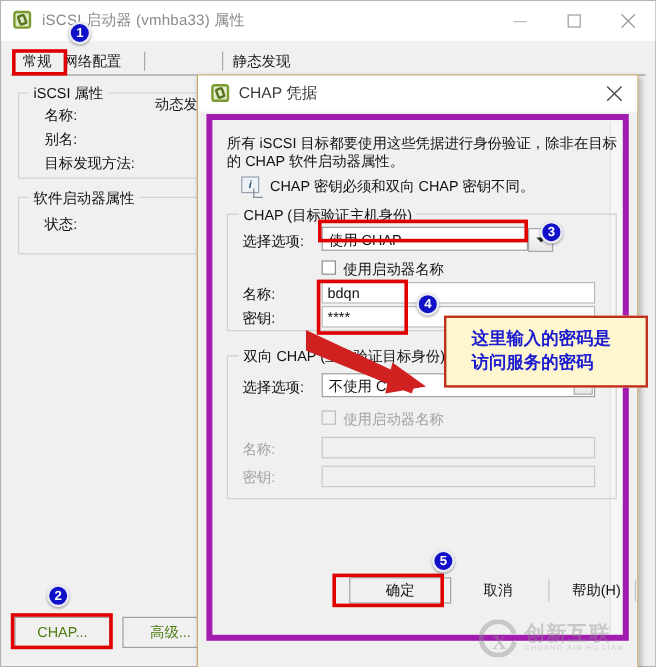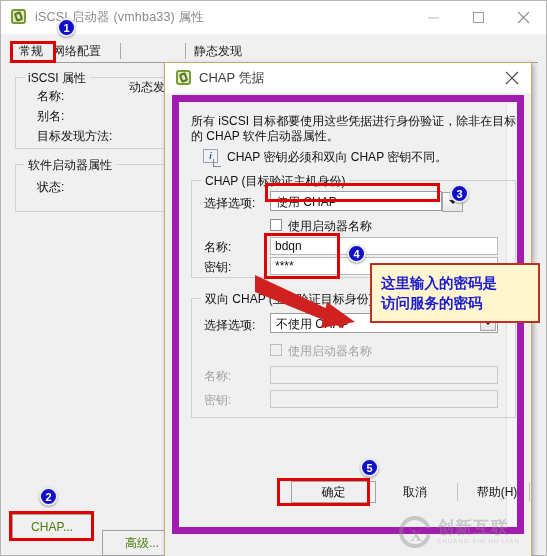--- a/index.html
+++ b/index.html
@@ -109,21 +109,21 @@
     border:2px solid #56731f;border-radius:2px;box-sizing:border-box;transform:rotate(-20deg);
   }
   #dlg-title{font-size:13px;color:#3b3b3b;}
   #dlg-close{
     position:absolute;right:6px;top:3px;width:26px;height:24px;
     display:flex;align-items:center;justify-content:center;color:#555;
   }
   #dlg-body{
     position:absolute;left:7px;top:32px;right:7px;bottom:42px;
     background:#f0f0f0;
-    border:7px solid #a21caf;
+    border:5px solid #a21caf;
     box-sizing:border-box;
     overflow:hidden;
   }
   #dlg-scroll{
     position:absolute;right:1px;top:1px;bottom:1px;width:9px;background:#f6f6f6;
     border-left:1px solid #e2e2e2;
   }
   .desc{
     position:absolute;font-size:12px;color:#111;line-height:15px;
   }
@@ -195,21 +195,21 @@
     background:#1010c8;border:2px solid #eaeaf2;
     color:#fff;font-size:11px;font-weight:bold;
     display:flex;align-items:center;justify-content:center;
     box-shadow:0 1px 2px rgba(0,0,0,.35);
     box-sizing:border-box;
   }
   #callout{
     position:absolute;left:370px;top:263px;width:170px;height:60px;
     background:#fdf6cf;border:2px solid #c03020;box-sizing:border-box;
     display:flex;flex-direction:column;justify-content:center;
-    padding-left:9px;
+    padding-left:21px;
   }
   #callout div{
     font-size:14.5px;color:#1b1bd0;font-weight:bold;line-height:20px;white-space:nowrap;
   }
   #arrow-svg{position:absolute;left:255px;top:270px;width:130px;height:70px;}
 
   
   #watermark{
     position:absolute;right:8px;bottom:6px;width:140px;height:36px;
     opacity:.42;display:flex;align-items:center;
@@ -275,21 +275,21 @@
     <div class="fieldlabel" style="left:21px;top:30px;">别名:</div>
     <div class="fieldlabel" style="left:21px;top:50px;">目标发现方法:</div>
   </div>
 
   <div class="group" style="left:14px;top:163px;width:470px;height:48px;">
     <div class="group-title">软件启动器属性</div>
     <div class="fieldlabel" style="left:21px;top:14px;">状态:</div>
   </div>
 
   <div class="mainbtn" style="left:11px;top:513px;width:80px;">CHAP...</div>
-  <div class="mainbtn" style="left:101px;top:529px;width:80px;">高级...</div>
+  <div class="mainbtn" style="left:101px;top:513px;width:80px;">高级...</div>
 </div>
 
 <div id="chap-dialog">
 
   <div id="dlg-titlebar">
     <div id="dlg-icon">
       <div class="sq"></div>
         <div class="in"></div>
     </div>
     <div id="dlg-title">CHAP 凭据</div>

